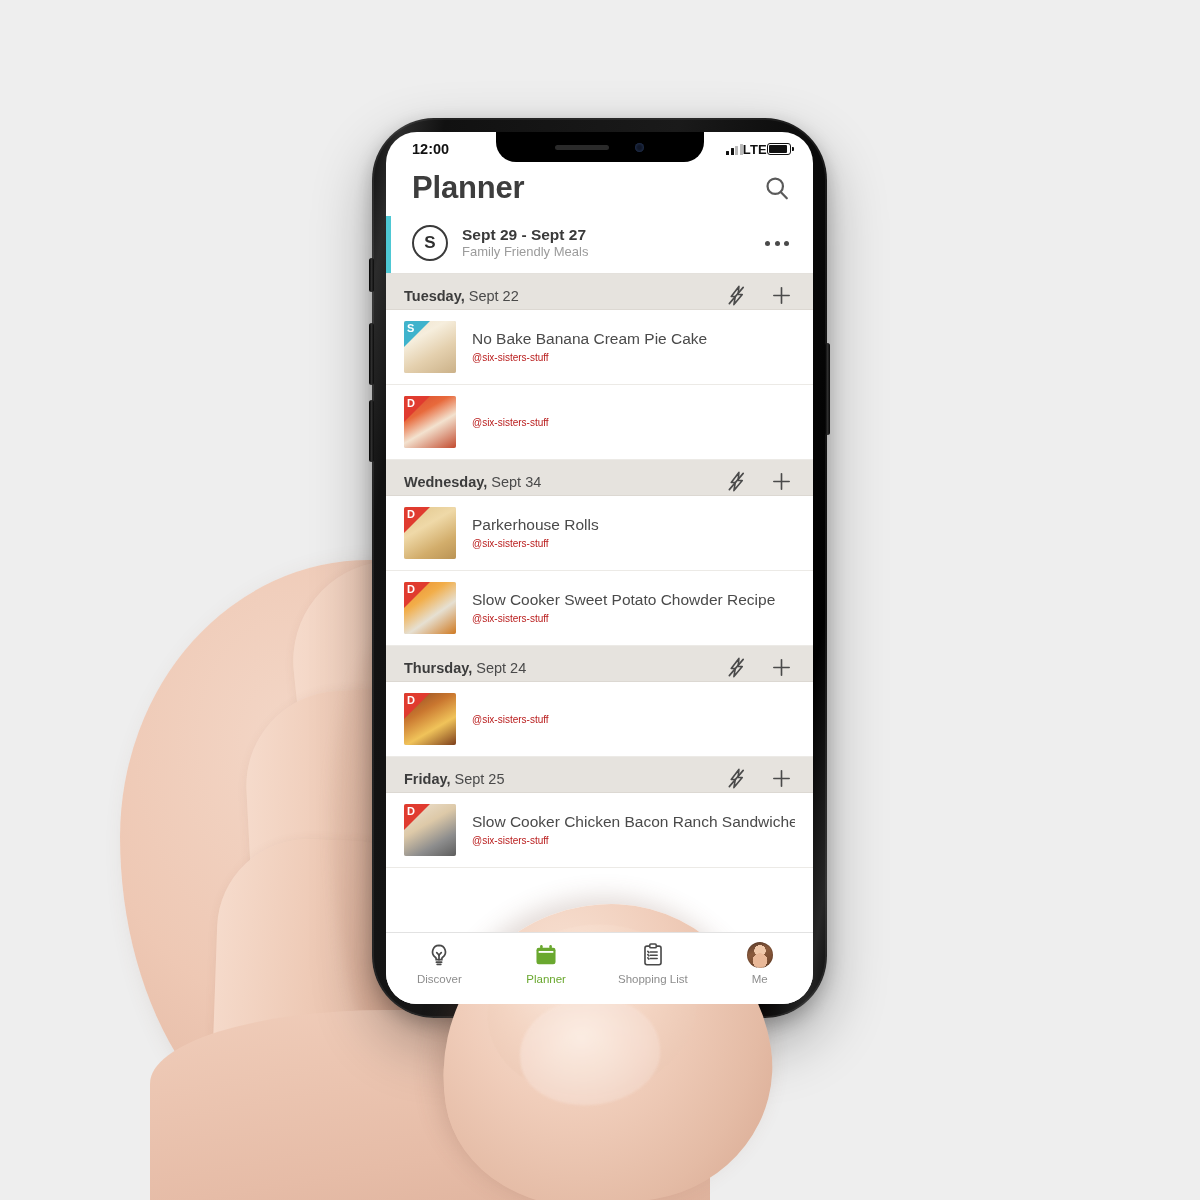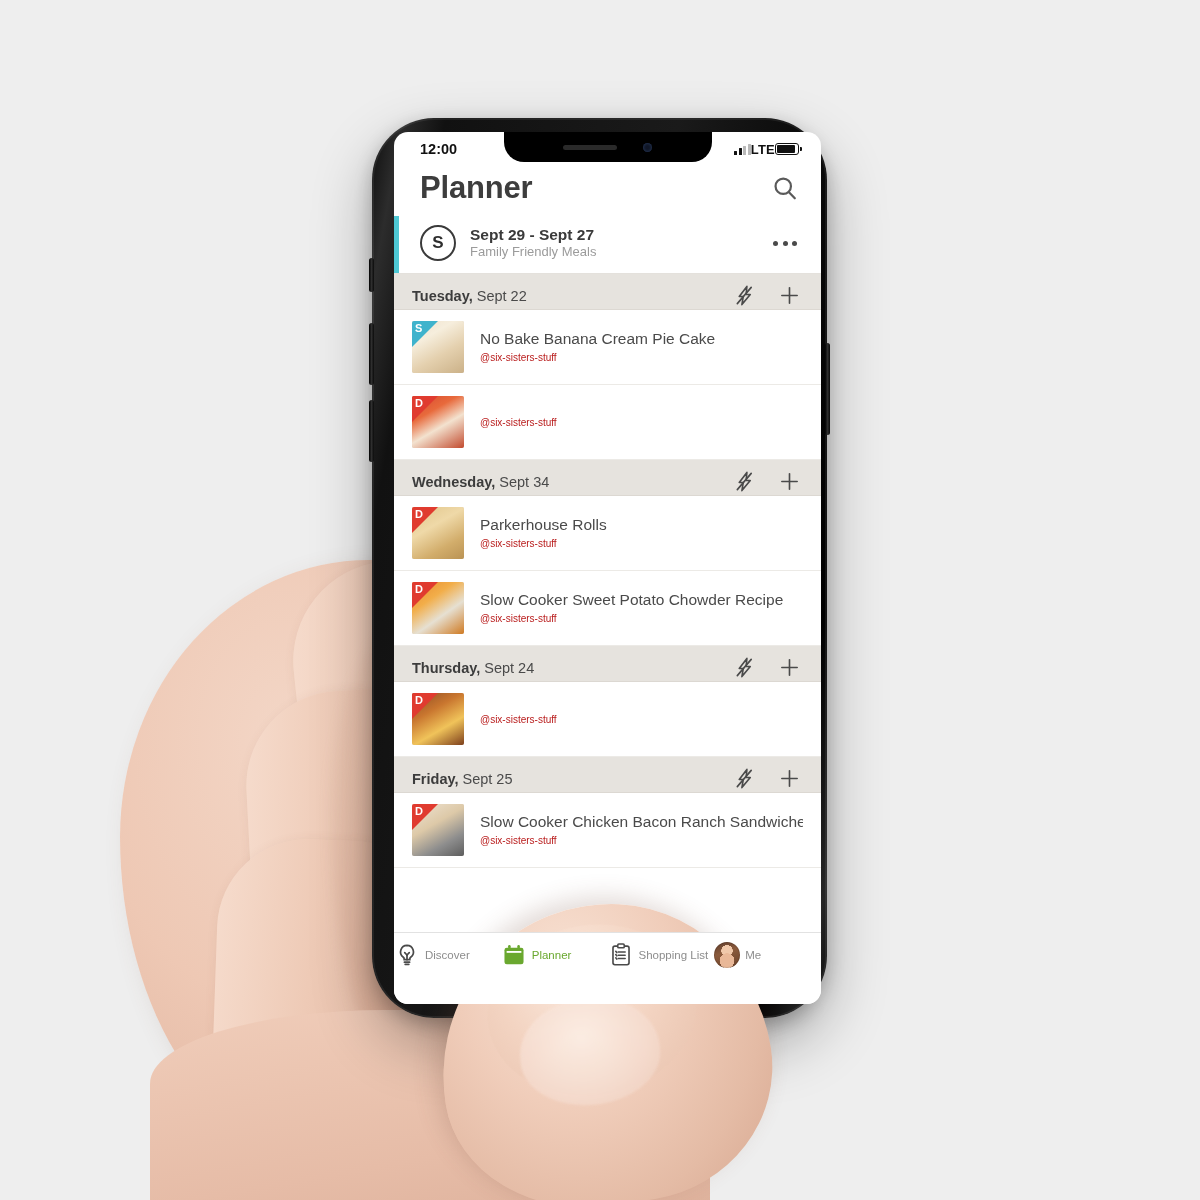--- a/index.html
+++ b/index.html
@@ -116,23 +116,22 @@
     box-shadow:
       0 26px 60px rgba(0,0,0,0.30),
       0 6px 18px rgba(0,0,0,0.22),
       inset 0 0 0 2px rgba(255,255,255,0.07);
   }
   .phone-inner {
     position: relative;
     width: 100%;
     height: 100%;
     background: #ffffff;
-    border-radius: 14px;
+    border-radius: 31px;
     overflow: hidden;
-    margin-left: 8px;
   }
   .side-btn {
     position: absolute;
     background: linear-gradient(90deg, #000 0%, #2e2e2e 50%, #0a0a0a 100%);
     border-radius: 3px;
   }
   .side-btn.sil   { left: -3px; top: 140px; width: 5px; height: 34px; }
   .side-btn.volup { left: -3px; top: 205px; width: 5px; height: 62px; }
   .side-btn.voldn { left: -3px; top: 282px; width: 5px; height: 62px; }
   .side-btn.power { right: -3px; top: 225px; width: 5px; height: 92px; }
@@ -290,21 +289,21 @@
     background: #fff;
     border-top: 1px solid #e2e2e2;
     display: flex;
     align-items: flex-start;
     padding-top: 9px;
     z-index: 15;
   }
   .tab {
     flex: 1 1 0;
     display: flex;
-    flex-direction: row;
+    flex-direction: column;
     align-items: center;
     gap: 5px;
     cursor: pointer;
   }
   .tab .ic { width: 26px; height: 26px; display:block; }
   .tab .lbl { font-size: 11.5px; color: #8d8d8d; }
   .tab.active .lbl { color: #6aa82f; }
   .avatar-photo {
     width: 26px; height: 26px; border-radius: 50%;
     background:

